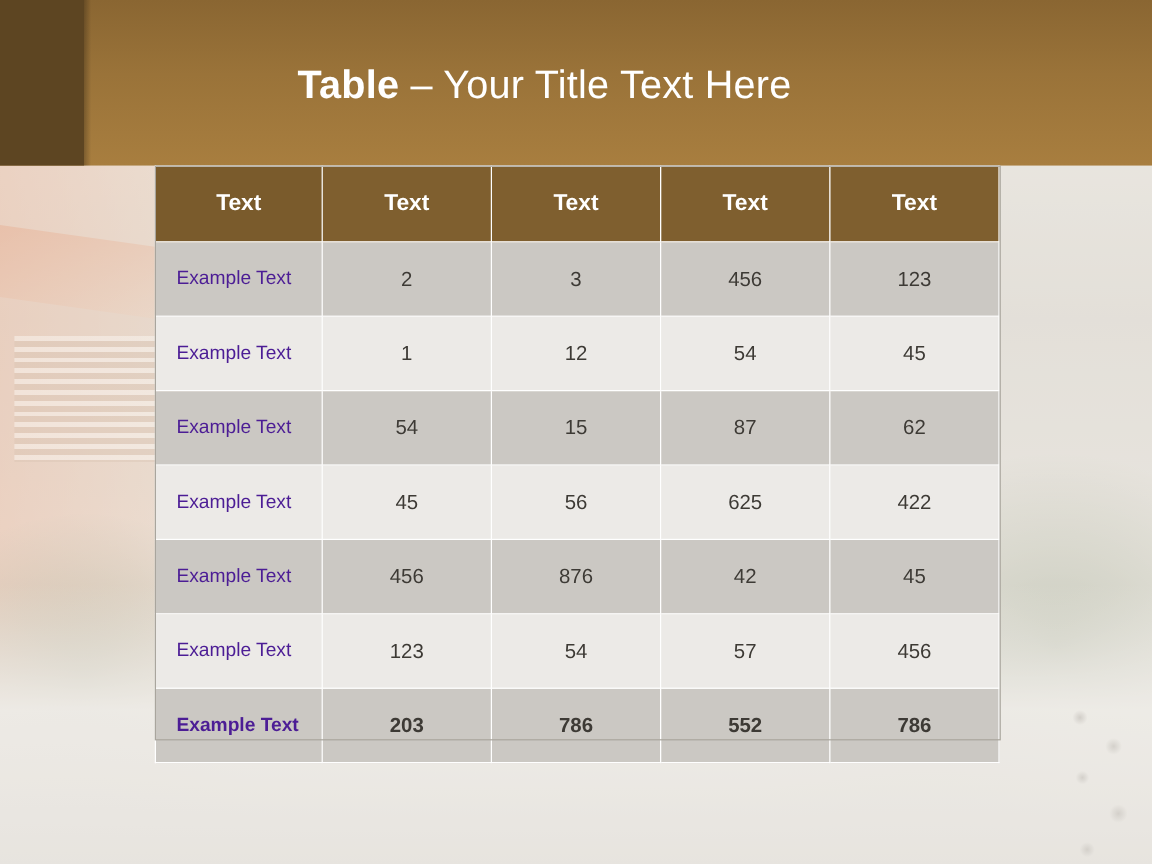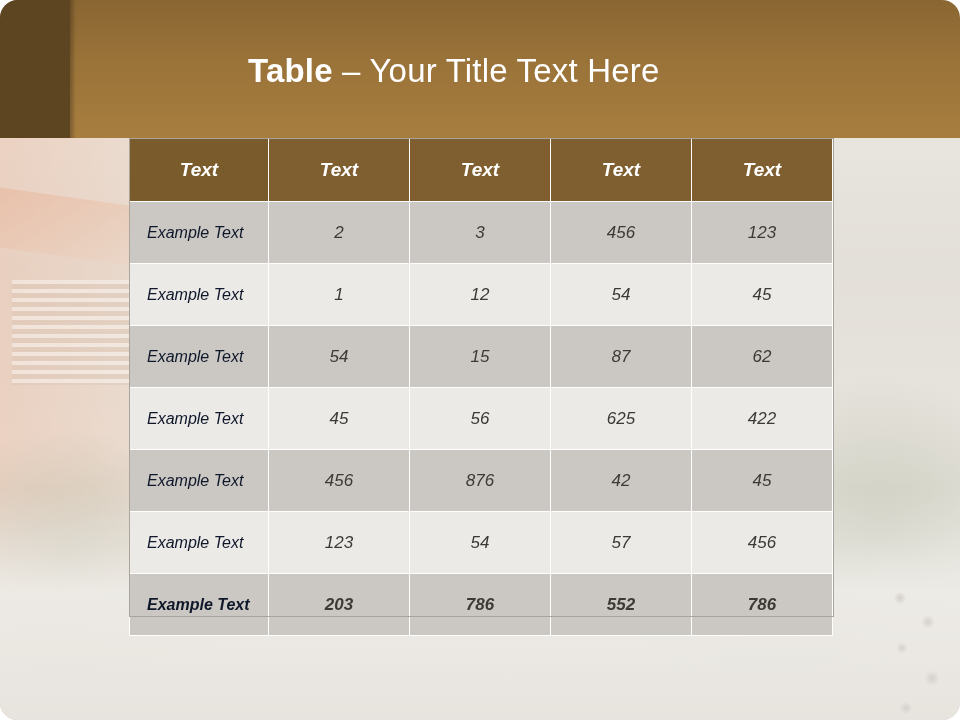--- a/index.html
+++ b/index.html
@@ -13,21 +13,20 @@
     font-family: "Liberation Sans", sans-serif;
     background: #ffffff;
   }
 
   .slide {
     position: relative;
     width: 960px;
     height: 720px;
     overflow: hidden;
     background: #ffffff;
-    border-radius: 18px;
   }
 
   
   .photo {
     position: absolute;
     left: 0;
     top: 138px;
     width: 960px;
     height: 582px;
     background:
@@ -130,21 +129,20 @@
   .table-wrap {
     position: absolute;
     left: 129px;
     top: 138px;
     width: 703px;
   }
   table.data {
     border-collapse: collapse;
     width: 703px;
     table-layout: fixed;
-    font-style: italic;
   }
   table.data th,
   table.data td {
     border: 1px solid #ffffff;
     height: 59px;
     text-align: center;
     vertical-align: middle;
     font-size: 17px;
     color: #3d3a35;
   }
@@ -159,21 +157,21 @@
   table.data thead th:first-child { background: #7a5b2c; }
 
   table.data tbody tr.odd td  { background: #cbc8c3; }
   table.data tbody tr.even td { background: #eceae7; }
   table.data tbody tr.last td { background: #cbc8c3; font-weight: bold; }
 
   table.data td.label {
     text-align: left;
     padding-left: 17px;
     font-size: 16px;
-    color: #0f172a;
+    color: #4c1d95;
   }
   table.data col.c1 { width: 139px; }
   table.data col.c2 { width: 141px; }
   table.data col.c3 { width: 141px; }
   table.data col.c4 { width: 141px; }
   table.data col.c5 { width: 141px; }
 
   .table-outline {
     position: absolute;
     left: 129px;

